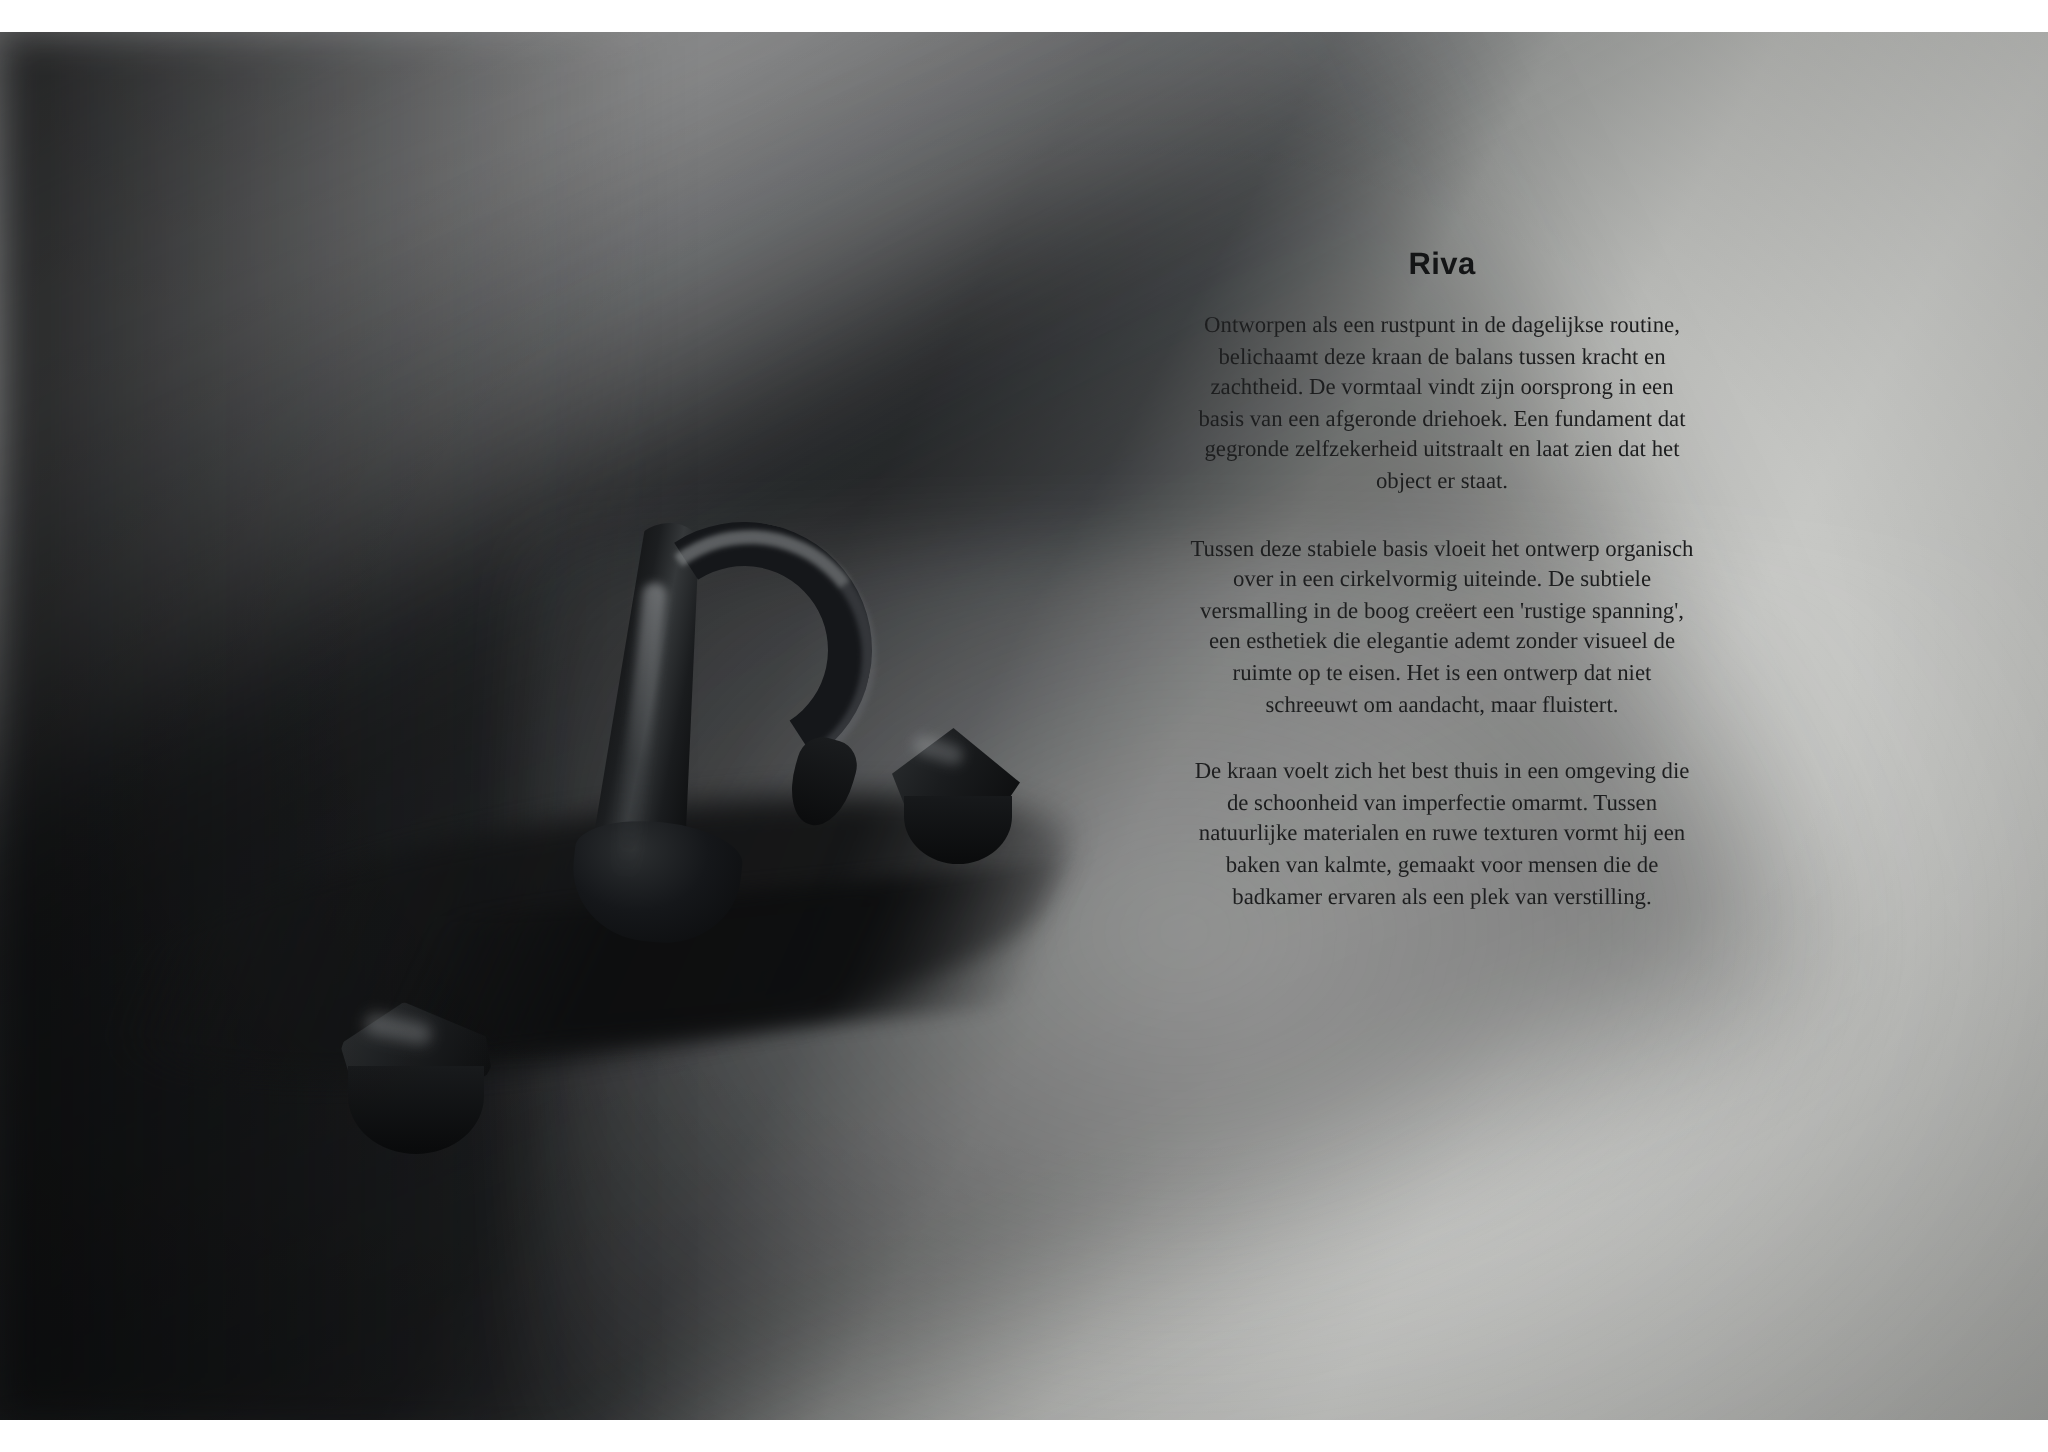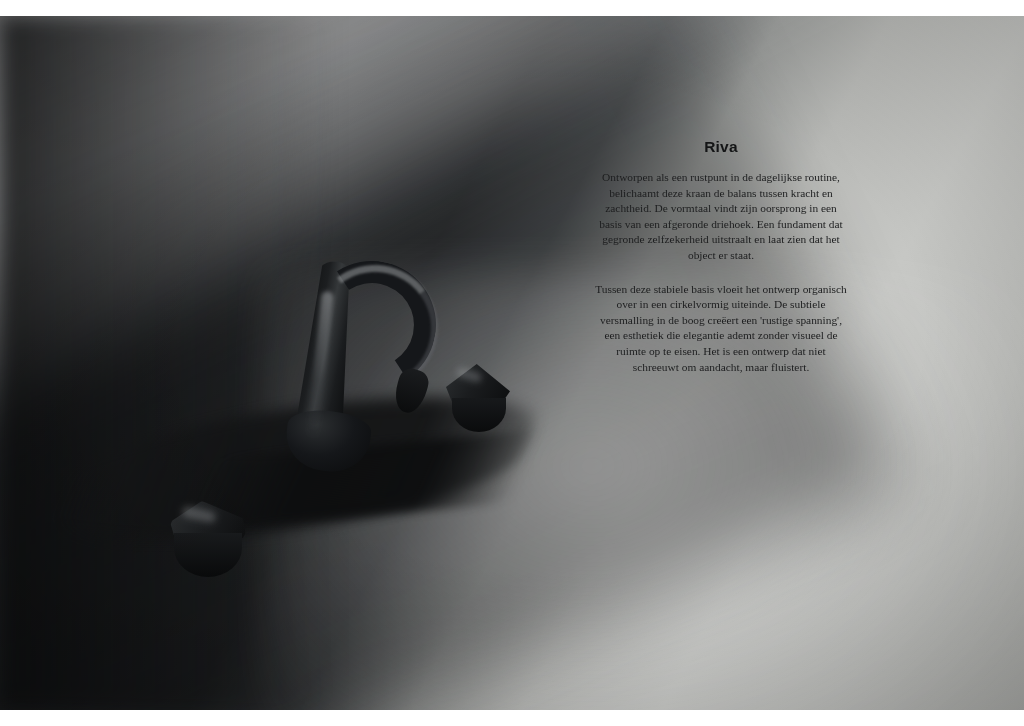--- a/index.html
+++ b/index.html
@@ -274,21 +274,21 @@
   .vignette {
     position: absolute; inset: 0;
     background: radial-gradient(ellipse at 55% 45%, rgba(0,0,0,0) 45%, rgba(0,0,0,.22) 100%);
     pointer-events: none;
   }
 
   
   .copy {
     position: absolute;
     right: 176px;
-    top: 138px;
+    top: 124px;
     width: 254px;
     text-align: center;
     color: #1b1c1d;
   }
   .copy h1 {
     margin: 0 0 14px 0;
     font-size: 15.5px;
     font-weight: bold;
     letter-spacing: .2px;
     color: #141516;
@@ -339,15 +339,16 @@
       </div>
     </div>
 
     <div class="vignette"></div>
   </div>
 
   <div class="copy">
     <h1>Riva</h1>
     <p>Ontworpen als een rustpunt in de dagelijkse routine, belichaamt deze kraan de balans tussen kracht en zachtheid. De vormtaal vindt zijn oorsprong in een basis van een afgeronde driehoek. Een fundament dat gegronde zelfzekerheid uitstraalt en laat zien dat het object er staat.</p>
     <p>Tussen deze stabiele basis vloeit het ontwerp organisch over in een cirkelvormig uiteinde. De subtiele versmalling in de boog creëert een 'rustige spanning', een esthetiek die elegantie ademt zonder visueel de ruimte op te eisen. Het is een ontwerp dat niet schreeuwt om aandacht, maar fluistert.</p>
+    <p>De kraan voelt zich het best thuis in een omgeving die de schoonheid van imperfectie omarmt. Tussen natuurlijke materialen en ruwe texturen vormt hij een baken van kalmte, gemaakt voor mensen die de badkamer ervaren als een plek van verstilling.</p>
   </div>
 
 </div>
 
 </body></html>

